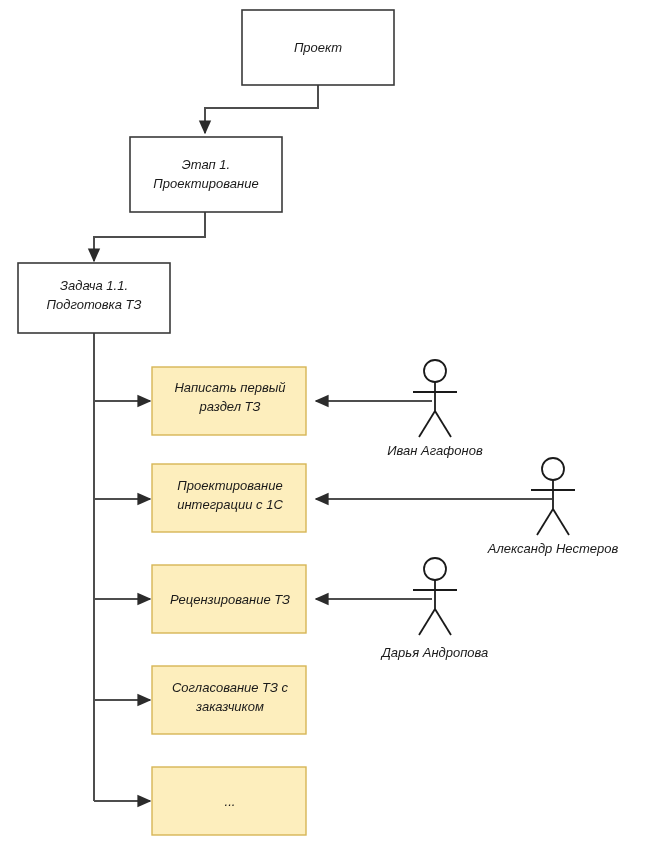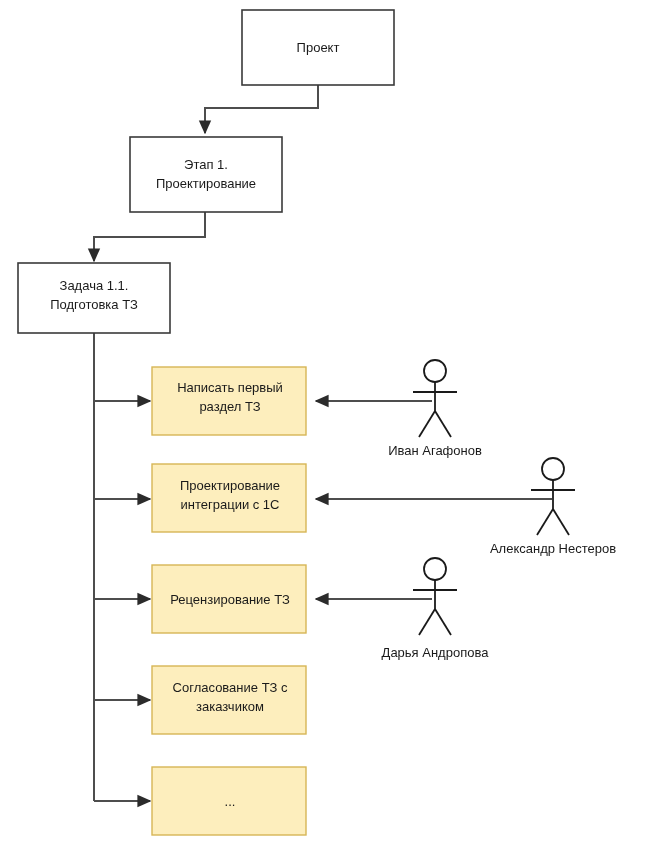--- a/index.html
+++ b/index.html
@@ -10,20 +10,21 @@
   body {
     width: 655px;
     height: 848px;
     font-family: "Liberation Sans", sans-serif;
     overflow: hidden;
   }
   #diagram-root {
     position: relative;
     width: 655px;
     height: 696px;
+    font-style: italic;
   }
   svg#diagram {
     display: block;
     width: 655px;
     height: 848px;
   }
   .node-text {
     font-family: "Liberation Sans", sans-serif;
     font-size: 13px;
     fill: #1a1a1a;

